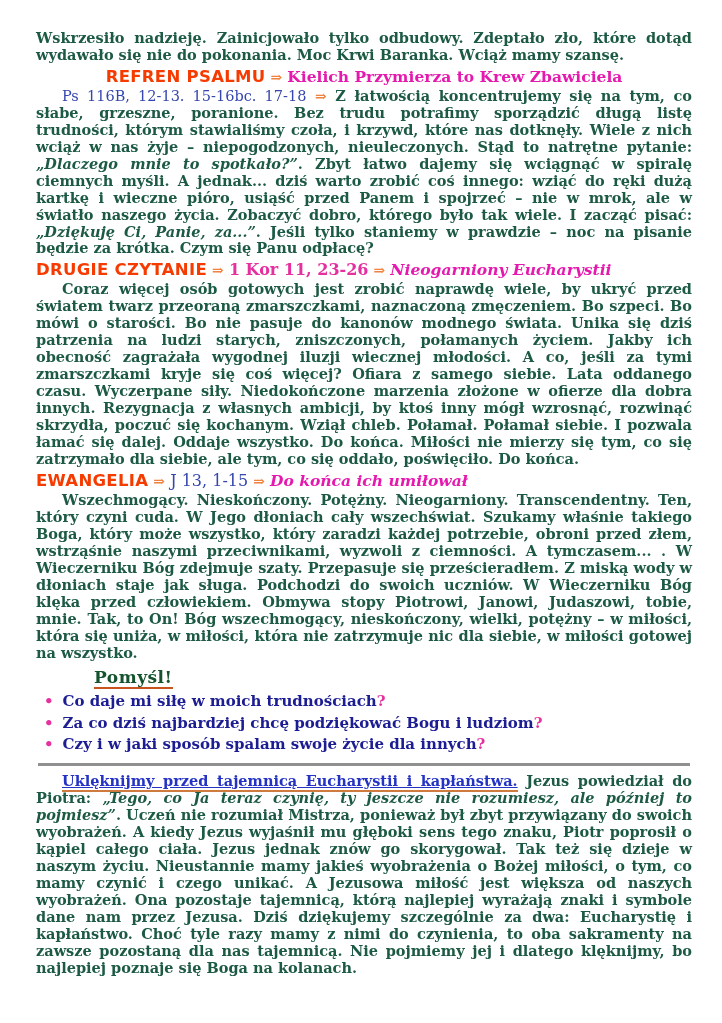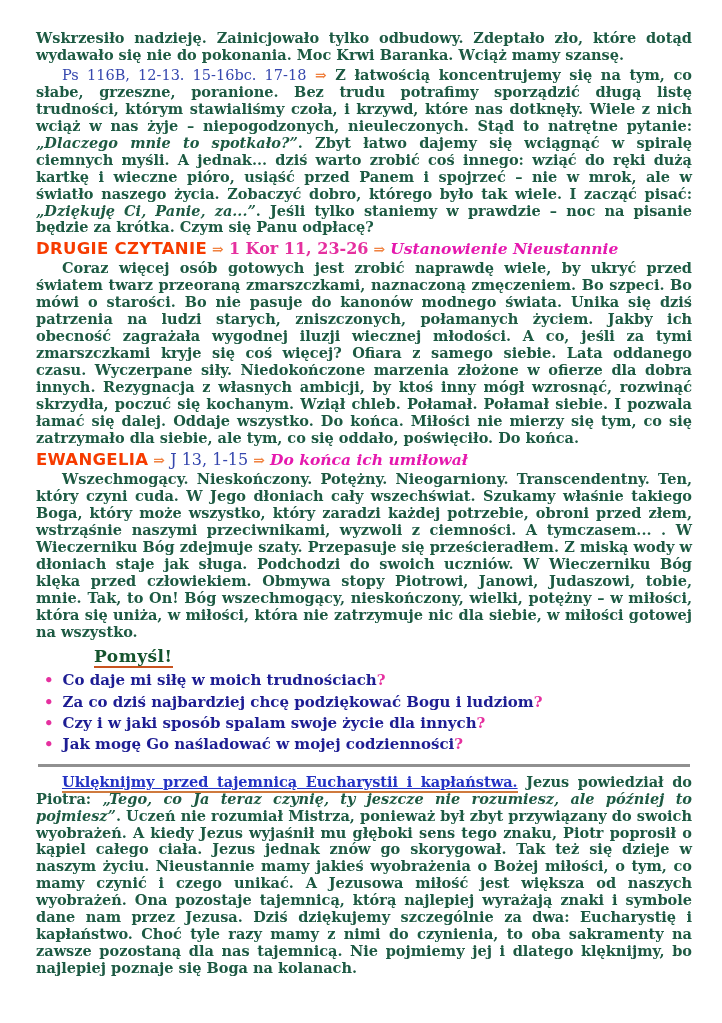--- a/index.html
+++ b/index.html
@@ -39,54 +39,58 @@
   .divider {height:3px; background:#909090; margin:8px 2px 7px 2px;}
   .lead-blue {color:#2433c4; border-bottom:2px solid #cf7a3e; padding-bottom:1px;text-decoration:underline;}
 </style>
 </head>
 <body>
 
 <div class="page">
 
   <p class="body p-intro">Wskrzesiło nadzieję. Zainicjowało tylko odbudowy. Zdeptało zło, które dotąd wydawało się nie do pokonania. Moc Krwi Baranka. Wciąż mamy szansę.</p>
 
+  <div class="h-row center">
+    <span class="h-orange">REFREN PSALMU</span>
+    <span class="arrow">⇒</span>
+    <span class="h-mag">Kielich Przymierza to Krew Zbawiciela</span>
+  </div>
 
   <p class="body indent">
     <span class="ref-blue">Ps 116B, 12-13. 15-16bc. 17-18</span>
     <span class="arrow">⇒</span>
     <span>Z łatwością koncentrujemy się na tym, co słabe, grzeszne, poranione. Bez trudu potrafimy sporządzić długą listę trudności, którym stawialiśmy czoła, i krzywd, które nas dotknęły. Wiele z nich wciąż w nas żyje – niepogodzonych, nieuleczonych. Stąd to natrętne pytanie: </span><em>„Dlaczego mnie to spotkało?”</em><span>. Zbyt łatwo dajemy się wciągnąć w spiralę ciemnych myśli. A jednak... dziś warto zrobić coś innego: wziąć do ręki dużą kartkę i wieczne pióro, usiąść przed Panem i spojrzeć – nie w mrok, ale w światło naszego życia. Zobaczyć dobro, którego było tak wiele. I zacząć pisać: </span><em>„Dziękuję Ci, Panie, za...”</em><span>. Jeśli tylko staniemy w prawdzie – noc na pisanie będzie za krótka. Czym się Panu odpłacę?</span>
   </p>
 
   <div class="h-row">
     <span class="h-orange">DRUGIE CZYTANIE</span>
     <span class="arrow">⇒</span>
     <span class="ref-mag">1 Kor 11, 23-26</span>
     <span class="arrow">⇒</span>
-    <span class="h-mag-it">Ustanowienie Nieustannie</span>
+    <span class="h-mag-it">Nieogarniony Eucharystii</span>
   </div>
   <p class="body indent">Coraz więcej osób gotowych jest zrobić naprawdę wiele, by ukryć przed światem twarz przeoraną zmarszczkami, naznaczoną zmęczeniem. Bo szpeci. Bo mówi o starości. Bo nie pasuje do kanonów modnego świata. Unika się dziś patrzenia na ludzi starych, zniszczonych, połamanych życiem. Jakby ich obecność zagrażała wygodnej iluzji wiecznej młodości. A co, jeśli za tymi zmarszczkami kryje się coś więcej? Ofiara z samego siebie. Lata oddanego czasu. Wyczerpane siły. Niedokończone marzenia złożone w ofierze dla dobra innych. Rezygnacja z własnych ambicji, by ktoś inny mógł wzrosnąć, rozwinąć skrzydła, poczuć się kochanym. Wziął chleb. Połamał. Połamał siebie. I pozwala łamać się dalej. Oddaje wszystko. Do końca. Miłości nie mierzy się tym, co się zatrzymało dla siebie, ale tym, co się oddało, poświęciło. Do końca.</p>
 
   <div class="h-row">
     <span class="h-orange">EWANGELIA</span>
     <span class="arrow">⇒</span>
     <span class="ref-blue">J 13, 1-15</span>
     <span class="arrow">⇒</span>
     <span class="h-mag-it">Do końca ich umiłował</span>
   </div>
   <p class="body indent">Wszechmogący. Nieskończony. Potężny. Nieogarniony. Transcendentny. Ten, który czyni cuda. W Jego dłoniach cały wszechświat. Szukamy właśnie takiego Boga, który może wszystko, który zaradzi każdej potrzebie, obroni przed złem, wstrząśnie naszymi przeciwnikami, wyzwoli z ciemności. A tymczasem... . W Wieczerniku Bóg zdejmuje szaty. Przepasuje się prześcieradłem. Z miską wody w dłoniach staje jak sługa. Podchodzi do swoich uczniów. W Wieczerniku Bóg klęka przed człowiekiem. Obmywa stopy Piotrowi, Janowi, Judaszowi, tobie, mnie. Tak, to On! Bóg wszechmogący, nieskończony, wielki, potężny – w miłości, która się uniża, w miłości, która nie zatrzymuje nic dla siebie, w miłości gotowej na wszystko.</p>
 
   <p class="pomysl">
     <span class="pomysl-label">Pomyśl!</span>
   </p>
 
   <ul class="qlist">
     <li><span class="dot">•</span><span>Co daje mi siłę w moich trudnościach</span><span class="qm">?</span></li>
     <li><span class="dot">•</span><span>Za co dziś najbardziej chcę podziękować Bogu i ludziom</span><span class="qm">?</span></li>
     <li><span class="dot">•</span><span>Czy i w jaki sposób spalam swoje życie dla innych</span><span class="qm">?</span></li>
-    <li><span class="dot">•</span><span>Jak mogę Go naśladować w mojej codzienności</span><span class="qm">?</span></li>
   </ul>
 
   <div class="divider"></div>
 
   <p class="body indent">
     <span class="lead-blue">Uklęknijmy przed tajemnicą Eucharystii i kapłaństwa.</span><span> Jezus powiedział do Piotra: </span><em>„Tego, co Ja teraz czynię, ty jeszcze nie rozumiesz, ale później to pojmiesz”</em><span>. Uczeń nie rozumiał Mistrza, ponieważ był zbyt przywiązany do swoich wyobrażeń. A kiedy Jezus wyjaśnił mu głęboki sens tego znaku, Piotr poprosił o kąpiel całego ciała. Jezus jednak znów go skorygował. Tak też się dzieje w naszym życiu. Nieustannie mamy jakieś wyobrażenia o Bożej miłości, o tym, co mamy czynić i czego unikać. A Jezusowa miłość jest większa od naszych wyobrażeń. Ona pozostaje tajemnicą, którą najlepiej wyrażają znaki i symbole dane nam przez Jezusa. Dziś dziękujemy szczególnie za dwa: Eucharystię i kapłaństwo. Choć tyle razy mamy z nimi do czynienia, to oba sakramenty na zawsze pozostaną dla nas tajemnicą. Nie pojmiemy jej i dlatego klęknijmy, bo najlepiej poznaje się Boga na kolanach.</span>
   </p>
 
 </div>
 

